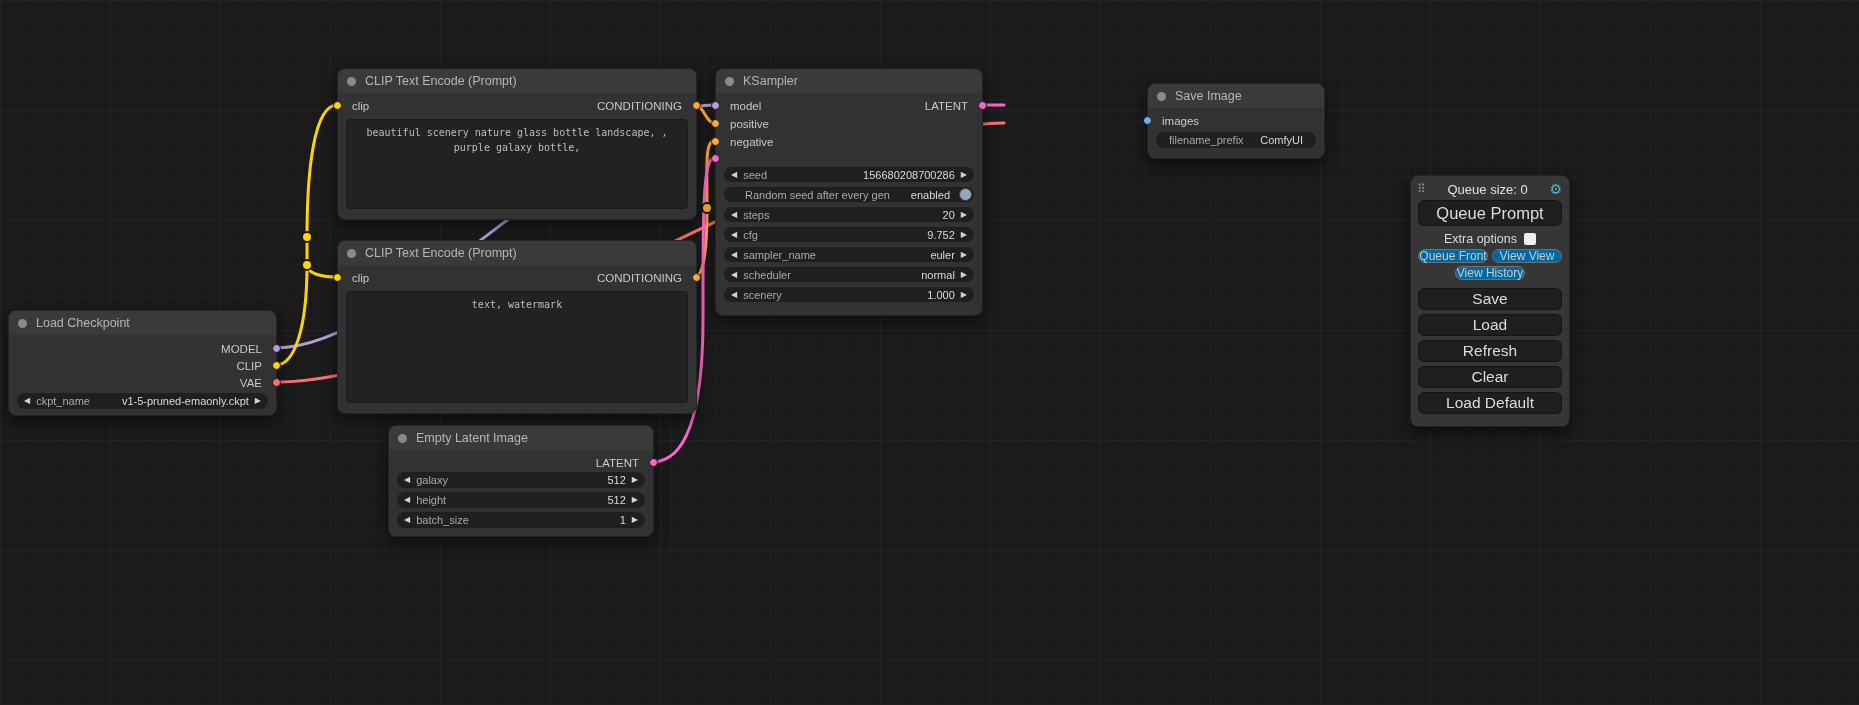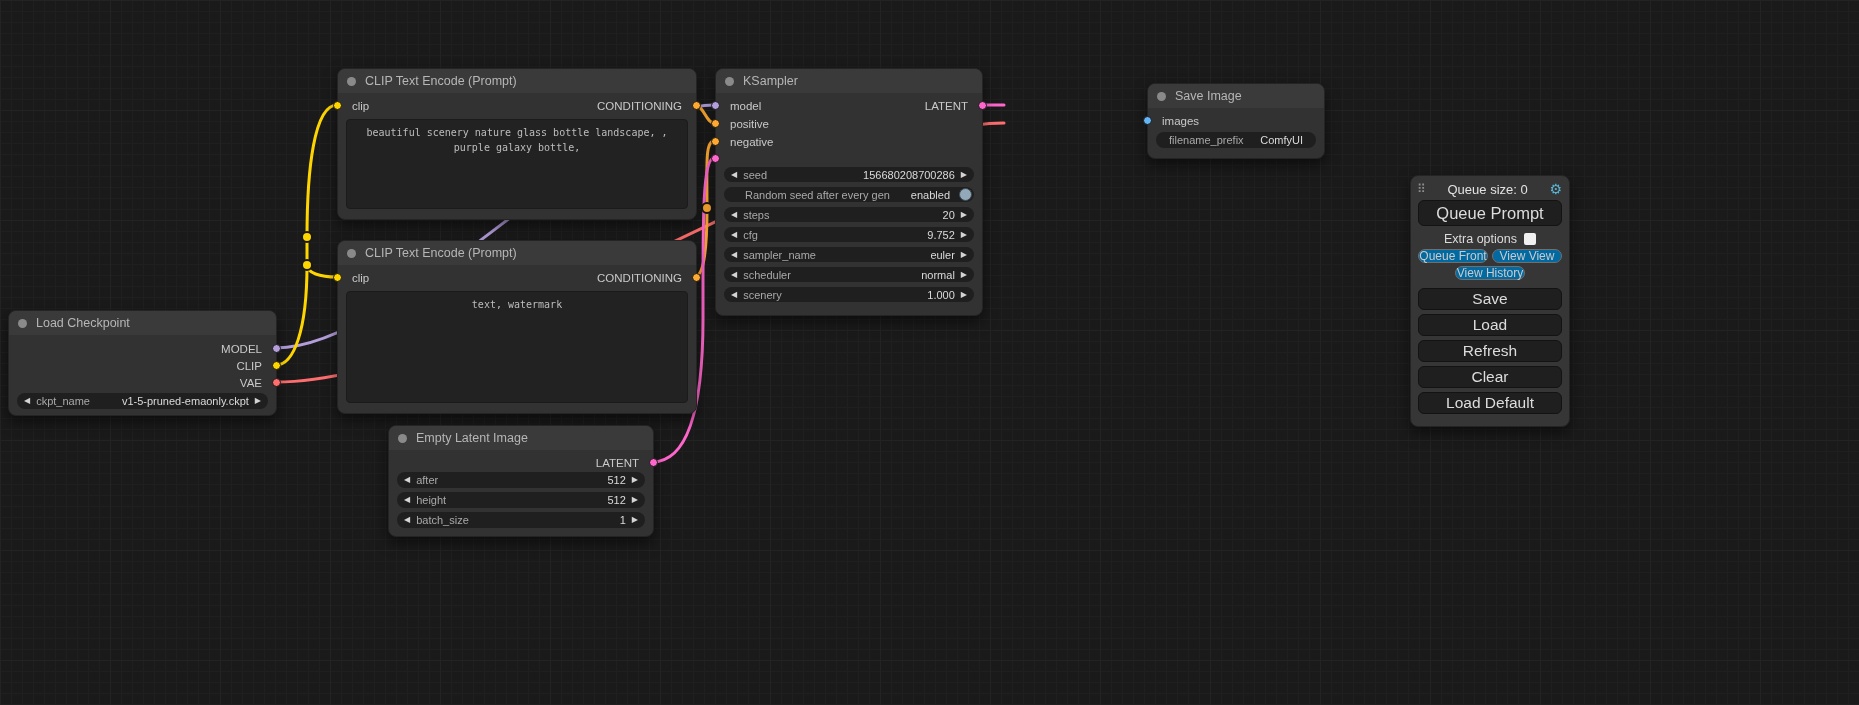--- a/index.html
+++ b/index.html
@@ -144,21 +144,21 @@
     <div class="ntitle">
       <span class="ndot"></span>
       <span>Empty Latent Image</span>
     </div>
     <div class="srow" style="top:28px">
         <span class="lab-out">LATENT</span>
       </div>
     <span class="port" style="top:32px;right:-5px;background:var(--c-latent)"></span>
     <div class="widget" style="top:46px;">
       <span class="arr">◀</span>
-      <span class="wname">after</span>
+      <span class="wname">galaxy</span>
       <span class="wval">512</span>
       <span class="arr">▶</span>
     </div>
     <div class="widget" style="top:66px;">
       <span class="arr">◀</span>
       <span class="wname">height</span>
       <span class="wval">512</span>
       <span class="arr">▶</span>
     </div>
     <div class="widget" style="top:86px;">

